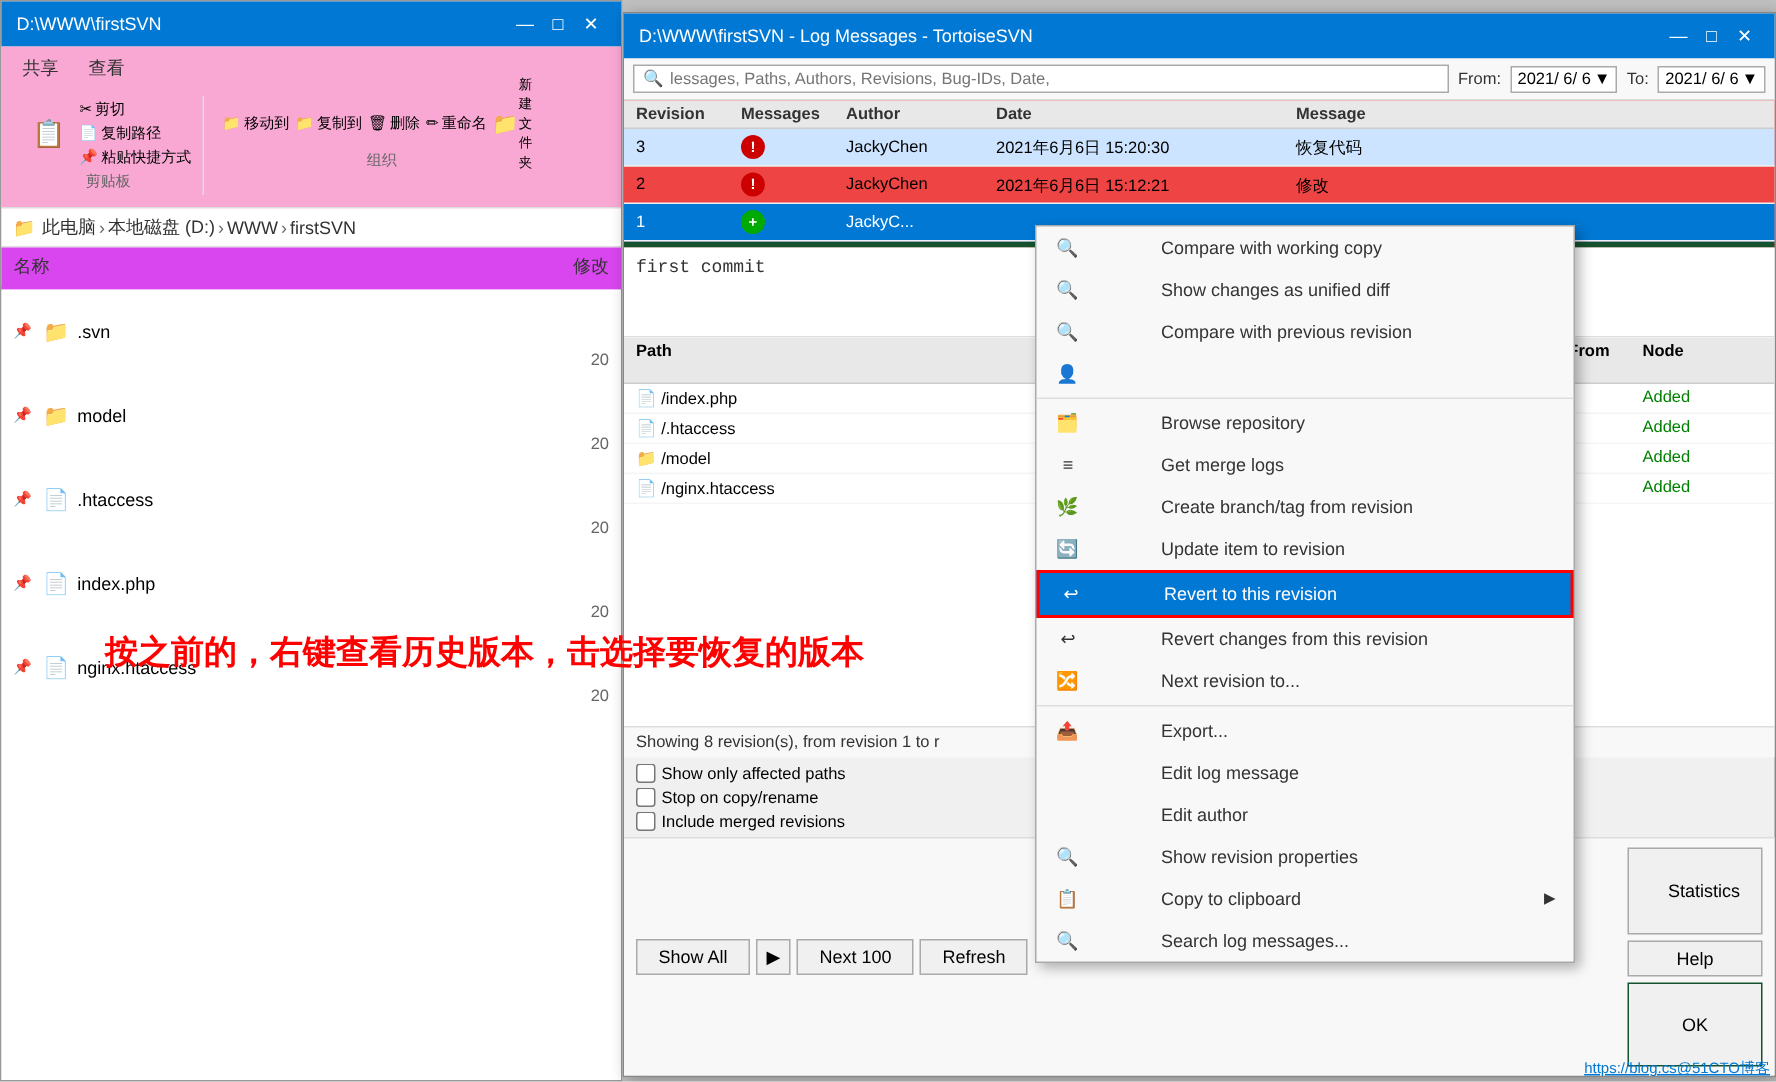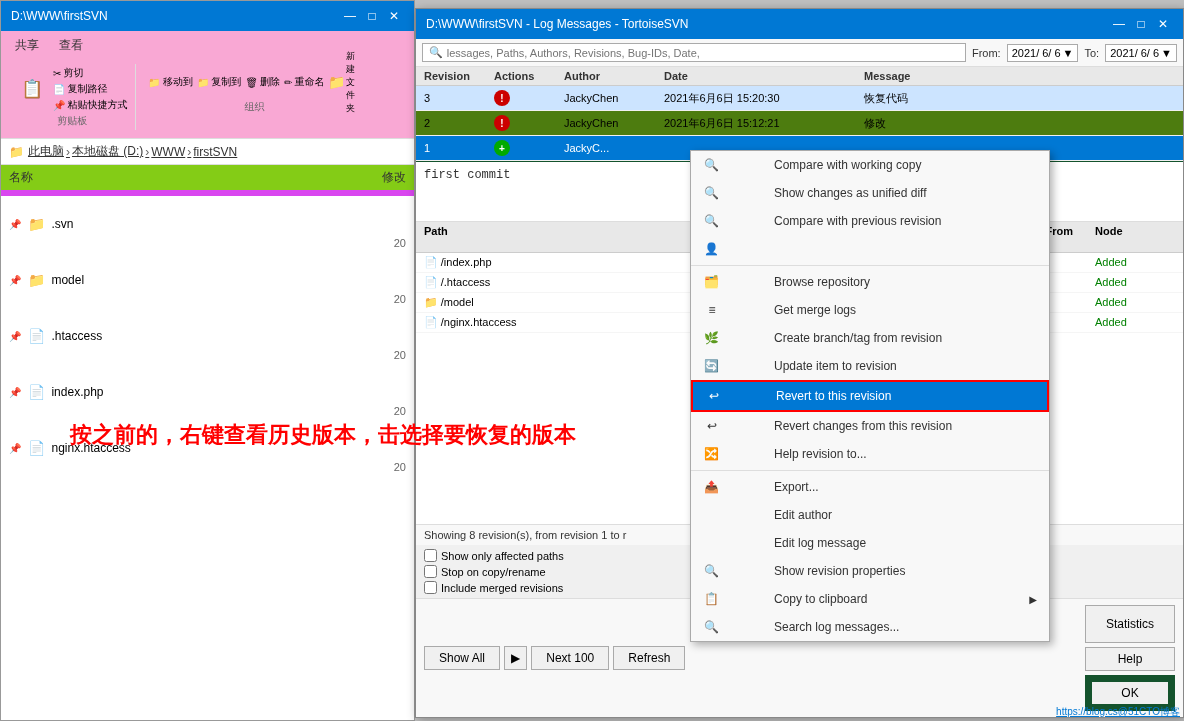--- a/index.html
+++ b/index.html
@@ -142,34 +142,33 @@
       background: #fff;
       border-bottom: 1px solid #ddd;
       gap: 4px;
     }
 
     .address-crumb {
       display: flex;
       align-items: center;
       font-size: 12px;
       color: #333;
-      text-decoration: underline;
     }
 
     .crumb-sep {
       margin: 0 2px;
       color: #666;
     }
 
     
     .file-list-header {
       display: flex;
       padding: 4px 8px;
-      background: #84cc16;
-      border-bottom: 6px solid #d946ef;
+      background: #d946ef;
+      border-bottom: 3px solid #d946ef;
       font-size: 12px;
       color: #333;
     }
 
     .file-list {
       flex: 1;
       overflow-y: auto;
       background: #fff;
     }
 
@@ -274,22 +273,22 @@
       padding: 2px 4px;
       font-size: 11px;
       background: #fff;
       display: flex;
       align-items: center;
       gap: 2px;
     }
 
     
     .revisions-table {
-      background: #4d7c0f;
-      border-bottom: 1px solid #14532d;
+      background: #ef4444;
+      border-bottom: 4px solid #14532d;
     }
 
     .rev-header {
       display: flex;
       background: #e8e8e8;
       border-bottom: 1px solid #ccc;
       padding: 3px 8px;
       font-size: 11px;
       font-weight: bold;
       color: #333;
@@ -413,42 +412,42 @@
 
     .btn-arrow {
       padding: 4px 6px;
       border: 1px solid #aaa;
       background: #f0f0f0;
       font-size: 12px;
       cursor: pointer;
     }
 
     .btn-statistics {
-      padding: 11px 14px;
+      padding: 21px 14px;
       border: 1px solid #aaa;
       background: #f0f0f0;
       font-size: 12px;
       cursor: pointer;
       width: 90px;
-      text-align: center;
+      text-align: right;
     }
 
     .btn-help {
       padding: 4px 14px;
       border: 1px solid #aaa;
       background: #f0f0f0;
       font-size: 12px;
       cursor: pointer;
       width: 90px;
       text-align: center;
     }
 
     .btn-ok {
-      padding: 4px 14px;
-      border: 7px solid #14532d;
+      padding: 20px 14px;
+      border: 1px solid #14532d;
       background: #f0f0f0;
       font-size: 12px;
       cursor: pointer;
       width: 90px;
       text-align: center;
     }
 
     
     .context-menu {
       position: absolute;
@@ -660,21 +659,21 @@
     <span class="date-label">To:</span>
     <div class="date-input">
       <span>2021/ 6/ 6</span>
       <span>▼</span>
     </div>
   </div>
 
   <div class="revisions-table">
     <div class="rev-header">
       <span class="rev-col-revision">Revision</span>
-      <span class="rev-col-actions">Actions</span>
+      <span class="rev-col-actions">Messages</span>
       <span class="rev-col-author">Author</span>
       <span class="rev-col-date">Date</span>
       <span class="rev-col-message">Message</span>
     </div>
 
     <div class="rev-row selected">
       <span class="rev-col-revision">3</span>
       <span class="rev-col-actions">
         <span class="action-icon action-red">!</span>
       </span>
@@ -809,34 +808,34 @@
   <div class="menu-item highlighted revert-border" style="border: 2px solid red;">
     <span class="menu-icon">↩</span>
     <span class="menu-label">Revert to this revision</span>
   </div>
   <div class="menu-item">
     <span class="menu-icon">↩</span>
     <span class="menu-label">Revert changes from this revision</span>
   </div>
   <div class="menu-item">
     <span class="menu-icon">🔀</span>
-    <span class="menu-label">Help revision to...</span>
+    <span class="menu-label">Next revision to...</span>
   </div>
   <div class="menu-separator"></div>
   <div class="menu-item">
     <span class="menu-icon">📤</span>
     <span class="menu-label">Export...</span>
   </div>
   <div class="menu-item">
     <span class="menu-icon"></span>
+    <span class="menu-label">Edit log message</span>
+  </div>
+  <div class="menu-item">
+    <span class="menu-icon"></span>
     <span class="menu-label">Edit author</span>
-  </div>
-  <div class="menu-item">
-    <span class="menu-icon"></span>
-    <span class="menu-label">Edit log message</span>
   </div>
   <div class="menu-item">
     <span class="menu-icon">🔍</span>
     <span class="menu-label">Show revision properties</span>
   </div>
   <div class="menu-item">
     <span class="menu-icon">📋</span>
     <span class="menu-label">Copy to clipboard</span>
     <span class="menu-arrow">▶</span>
   </div>

